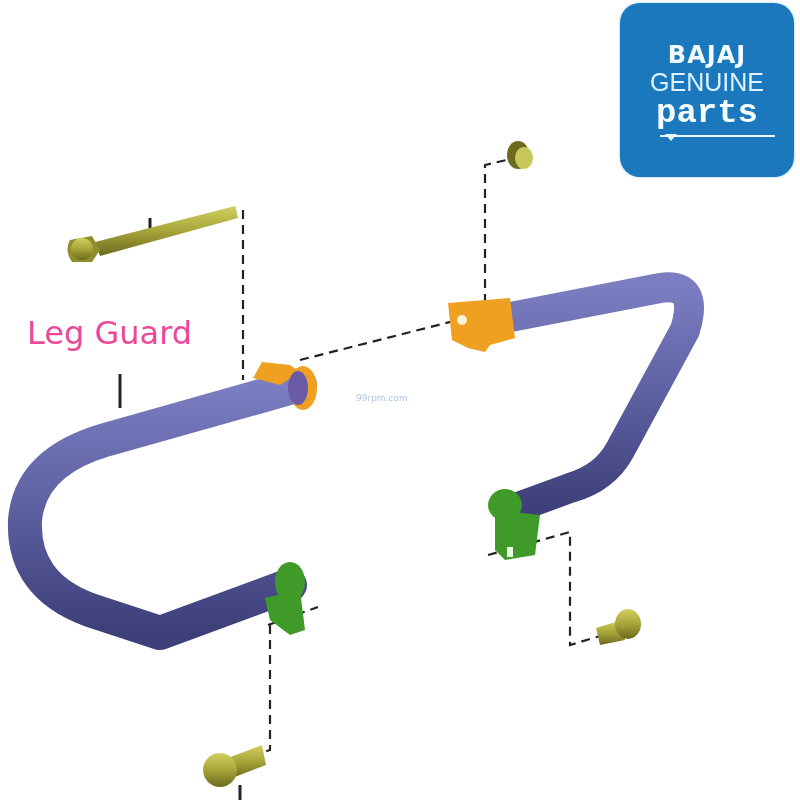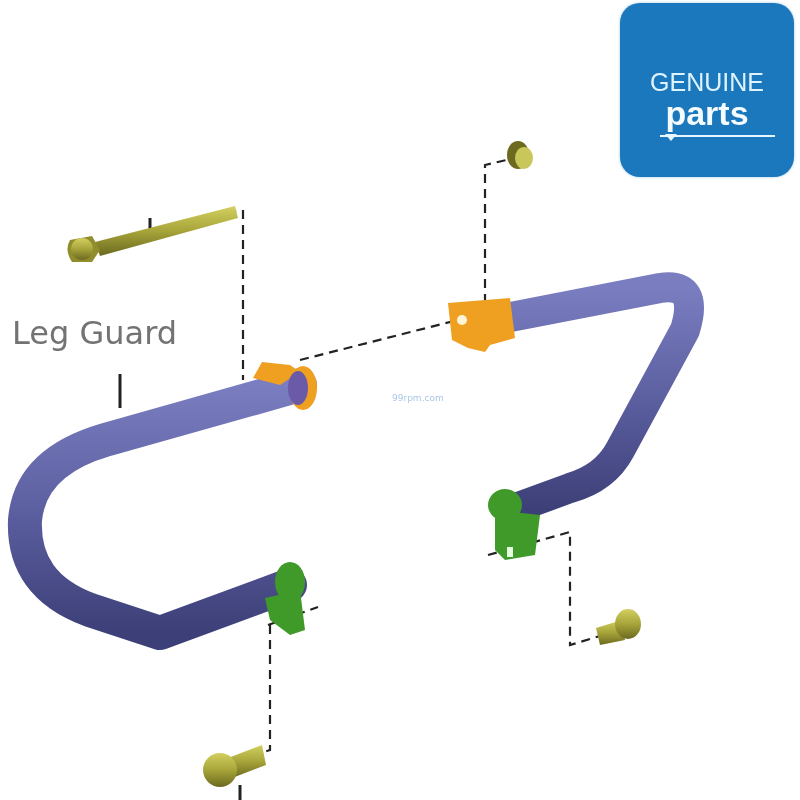--- a/index.html
+++ b/index.html
@@ -11,32 +11,31 @@
     background: #1b78bc; border-radius: 20px;
     box-shadow: 0 0 3px #9cc8e6;
     color: #e8f6ff; text-align: center;
   }
   .logo .brand { position: absolute; left: 0; right: 0; top: 38px;
     font-family: "DejaVu Sans", sans-serif; font-weight: bold; font-size: 24px;
     letter-spacing: 1px; color: #f2fbff; }
   .logo .genuine { position: absolute; left: 0; right: 0; top: 65px;
     font-family: "Liberation Sans", sans-serif; font-size: 25px; color: #dff3ff; letter-spacing: 0px; }
   .logo .parts { position: absolute; left: 0; right: 0; top: 91px;
-    font-family: Liberation Sans, sans-serif; font-weight: bold; font-size: 34px; color: #f5fcff; }
+    font-family: Liberation Mono, monospace; font-weight: bold; font-size: 34px; color: #f5fcff; }
   .logo .underline { position: absolute; left: 40px; width: 115px; top: 132px; height: 2px; background: #e8f6ff; }
   .logo .arrow { position: absolute; left: 45px; top: 131px; width: 0; height: 0;
     border-left: 6px solid transparent; border-right: 6px solid transparent; border-top: 7px solid #e8f6ff; }
   .label-title {
-    position: absolute; left: 12px; top: 314px;
-    font-family: "DejaVu Sans", sans-serif; font-size: 32px; color: #737373;
+    position: absolute; left: 27px; top: 314px;
+    font-family: "DejaVu Sans", sans-serif; font-size: 32px; color: #ec4899;
   }
   .watermark {
     position: absolute; left: 356px; top: 393px; font-size: 9px; color: #a9c6e8;
     font-family: "DejaVu Sans", sans-serif;
-    margin-left: 36px;
   }
 </style>
 </head>
 <body>
 
 <svg id="canvas" viewBox="0 0 800 800" xmlns="http://www.w3.org/2000/svg">
   <defs>
     <linearGradient id="tubeGrad" x1="0" y1="0" x2="0" y2="1">
       <stop offset="0" stop-color="#7a7dbf"></stop>
       <stop offset="0.5" stop-color="#5c5fa0"></stop>
@@ -107,17 +106,18 @@
   <g>
     <path d="M228 758 L262 745 L266 765 L232 778 Z" fill="url(#boltGrad)"></path>
     <circle cx="220" cy="770" r="17" fill="url(#boltGrad)"></circle>
   </g>
 </svg>
 
 <div class="label-title">Leg Guard</div>
 <div class="watermark">99rpm.com</div>
 
 <div class="logo">
+  <div class="brand">BAJAJ</div>
   <div class="genuine">GENUINE</div>
   <div class="parts">parts</div>
   <div class="underline"></div>
   <div class="arrow"></div>
 </div>
 
 </body></html>

